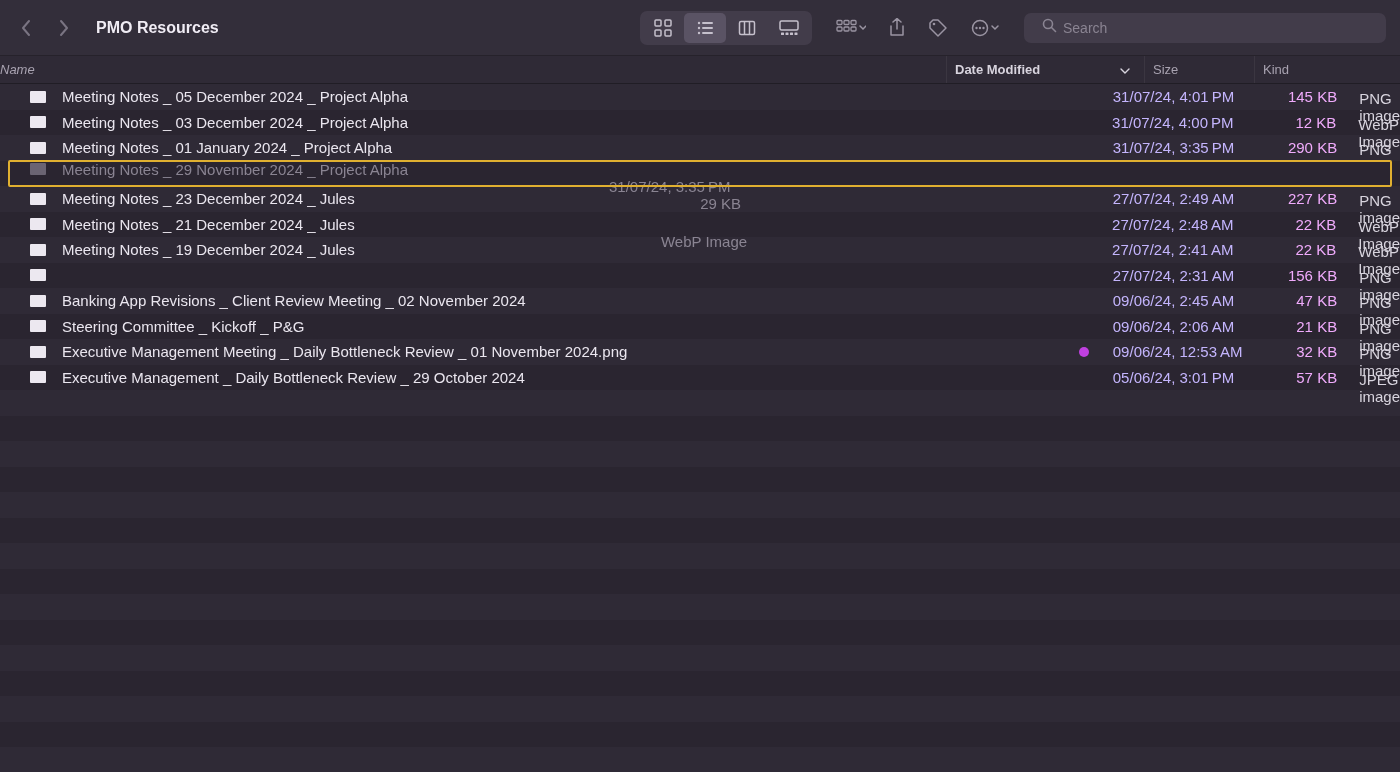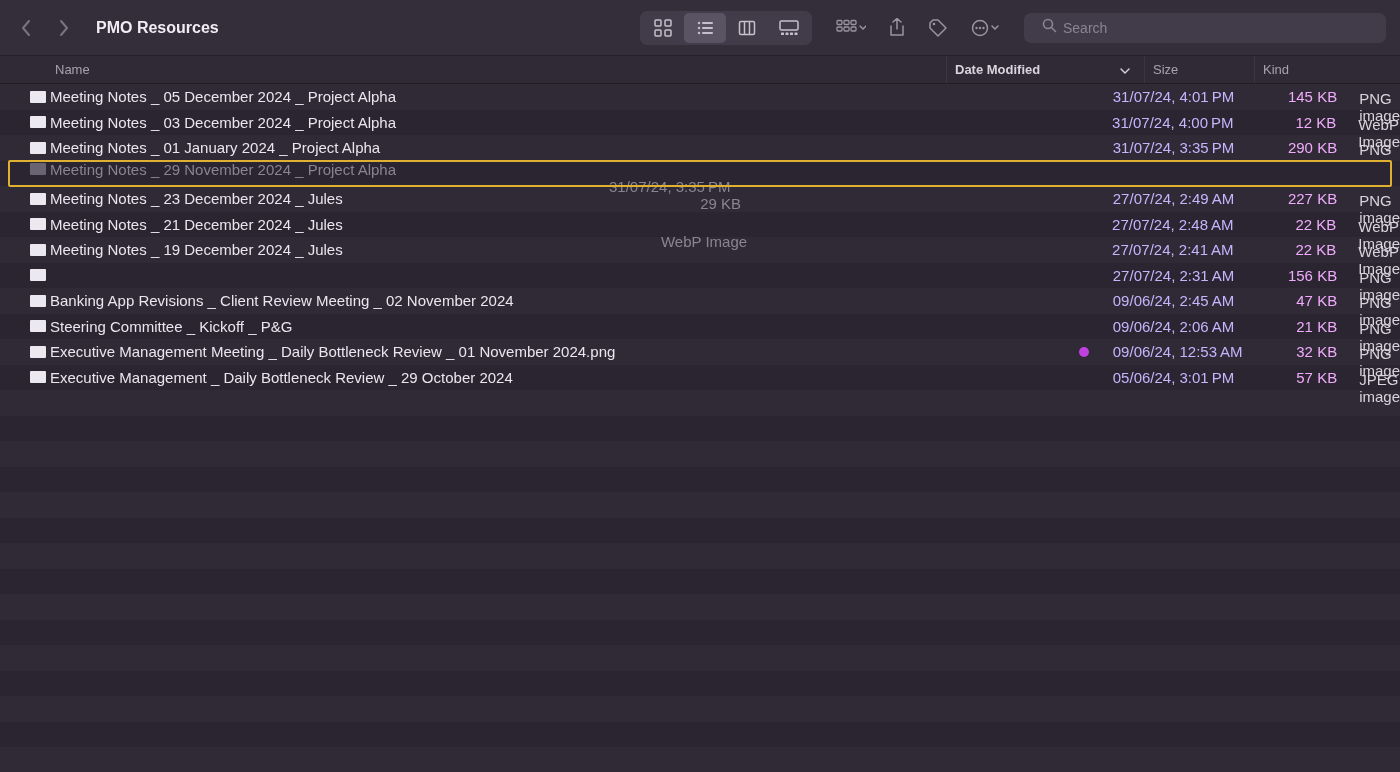--- a/index.html
+++ b/index.html
@@ -107,23 +107,23 @@
       height: 28px;
       display: flex;
       align-items: center;
       background: #2f2a36;
       border-bottom: 1px solid rgba(0,0,0,0.3);
       font-size: 13px;
       color: #a8a2b0;
     }
     .col-name-h {
       width: 947px;
-      padding-left: 55px;
       line-height: 27px;
       border-right: 1px solid rgba(255,255,255,0.06);
+      font-style: italic;
     }
     .col-date-h {
       width: 198px;
       padding-left: 8px;
       line-height: 27px;
       border-right: 1px solid rgba(255,255,255,0.06);
       display: flex;
       align-items: center;
       font-weight: 600;
       color: #d8d4de;
@@ -179,21 +179,21 @@
       color: #8a8492;
     }
     .row.selected .file-icon .icon-rect {
       fill: #6a6472;
     }
     .col-name {
       width: 947px;
       padding-left: 30px;
       display: flex;
       align-items: center;
-      gap: 4px;
+      gap: 16px;
     }
     .file-icon {
       width: 16px;
       height: 14px;
       display: flex;
       align-items: center;
       justify-content: center;
       flex-shrink: 0;
     }
     .col-date {

